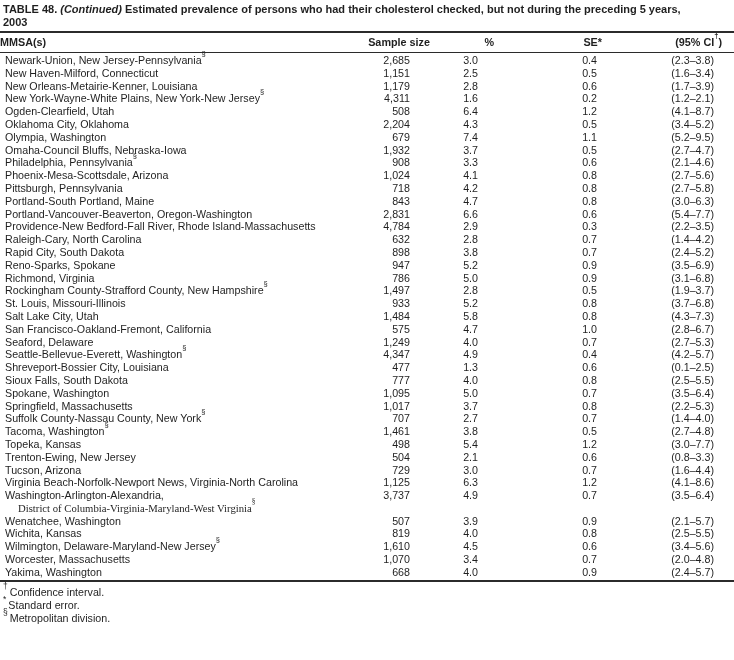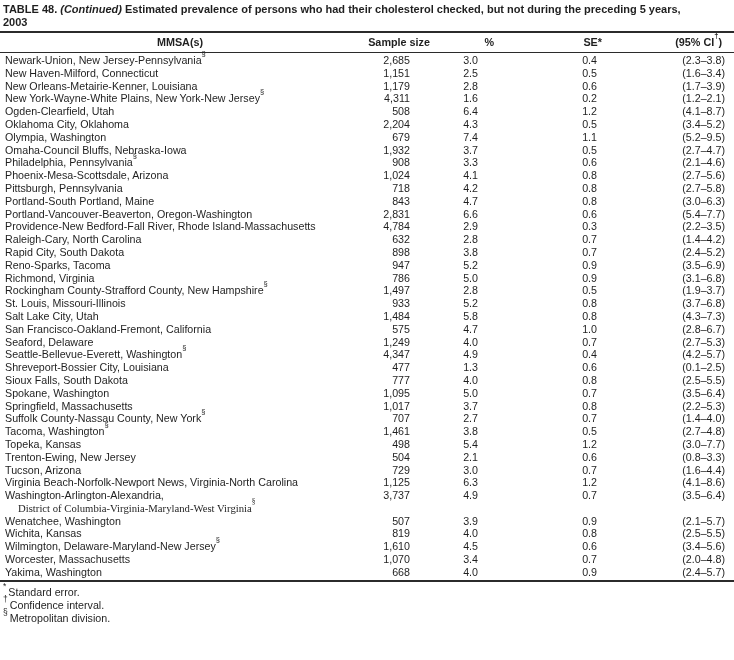--- a/index.html
+++ b/index.html
@@ -18,34 +18,34 @@
   col.w-sample { width: 70px; }
   col.w-pct    { width: 64px; }
   col.w-se     { width: 108px; }
   col.w-ci     { width: 132px; }
 
   thead th {
     font-size: 10.8px; font-weight: 700; line-height: 11px;
     padding: 4px 0 4px 0; border-bottom: 1px solid #2b2b2b;
     white-space: nowrap;
   }
-  th.c-name { text-align: center; }
+  th.c-name { text-align: left; }
   th.c-sample, th.c-pct, th.c-se, th.c-ci { text-align: right; }
   th.c-ci { padding-right: 12px; }
 
   tbody td {
     font-size: 10.7px; line-height: 12.8px; padding: 0;
     vertical-align: top; white-space: nowrap;
   }
   td.c-name { padding-left: 5px; }
   td.num { text-align: right; }
   td.c-sample { padding-right: 20px; }
   td.c-pct    { padding-right: 16px; }
   td.c-se     { padding-right: 5px; }
-  td.c-ci     { padding-right: 9px; }
+  td.c-ci     { padding-right: 20px; }
   tbody tr:first-child td { padding-top: 1px; }
   tbody tr:last-child td { border-bottom: 2px solid #2b2b2b; padding-bottom: 1px; }
 
   sup { font-size: 7.5px; line-height: 0; position: relative; top: -3.5px; }
   .cont-line { display: inline-block; padding-left: 13px; font-family: Liberation Serif, serif; }
 
   .footnotes { padding: 4px 0 0 3px; }
   .fn { font-size: 10.7px; line-height: 13.2px; white-space: nowrap; }
   .fn sup { font-size: 8.5px; top: -2.5px; margin-right: 2px; }
 </style>
@@ -199,21 +199,21 @@
 
     <tr>
       <td class="c-name">Rapid City, South Dakota</td>
       <td class="c-sample num">898</td>
       <td class="c-pct num">3.8</td>
       <td class="c-se num">0.7</td>
       <td class="c-ci num">(2.4–5.2)</td>
     </tr>
 
     <tr>
-      <td class="c-name">Reno-Sparks, Tacoma</td>
+      <td class="c-name">Reno-Sparks, Spokane</td>
       <td class="c-sample num">947</td>
       <td class="c-pct num">5.2</td>
       <td class="c-se num">0.9</td>
       <td class="c-ci num">(3.5–6.9)</td>
     </tr>
 
     <tr>
       <td class="c-name">Richmond, Virginia</td>
       <td class="c-sample num">786</td>
       <td class="c-pct num">5.0</td>
@@ -395,18 +395,18 @@
       <td class="c-name">Yakima, Washington</td>
       <td class="c-sample num">668</td>
       <td class="c-pct num">4.0</td>
       <td class="c-se num">0.9</td>
       <td class="c-ci num">(2.4–5.7)</td>
     </tr>
   </tbody>
   </table>
 
   <div class="footnotes">
+    <div class="fn"><sup>†</sup><span>Confidence interval.</span></div>
     <div class="fn"><sup>*</sup><span>Standard error.</span></div>
-    <div class="fn"><sup>†</sup><span>Confidence interval.</span></div>
     <div class="fn"><sup>§</sup><span>Metropolitan division.</span></div>
   </div>
 
 </div>
 
 </body></html>

